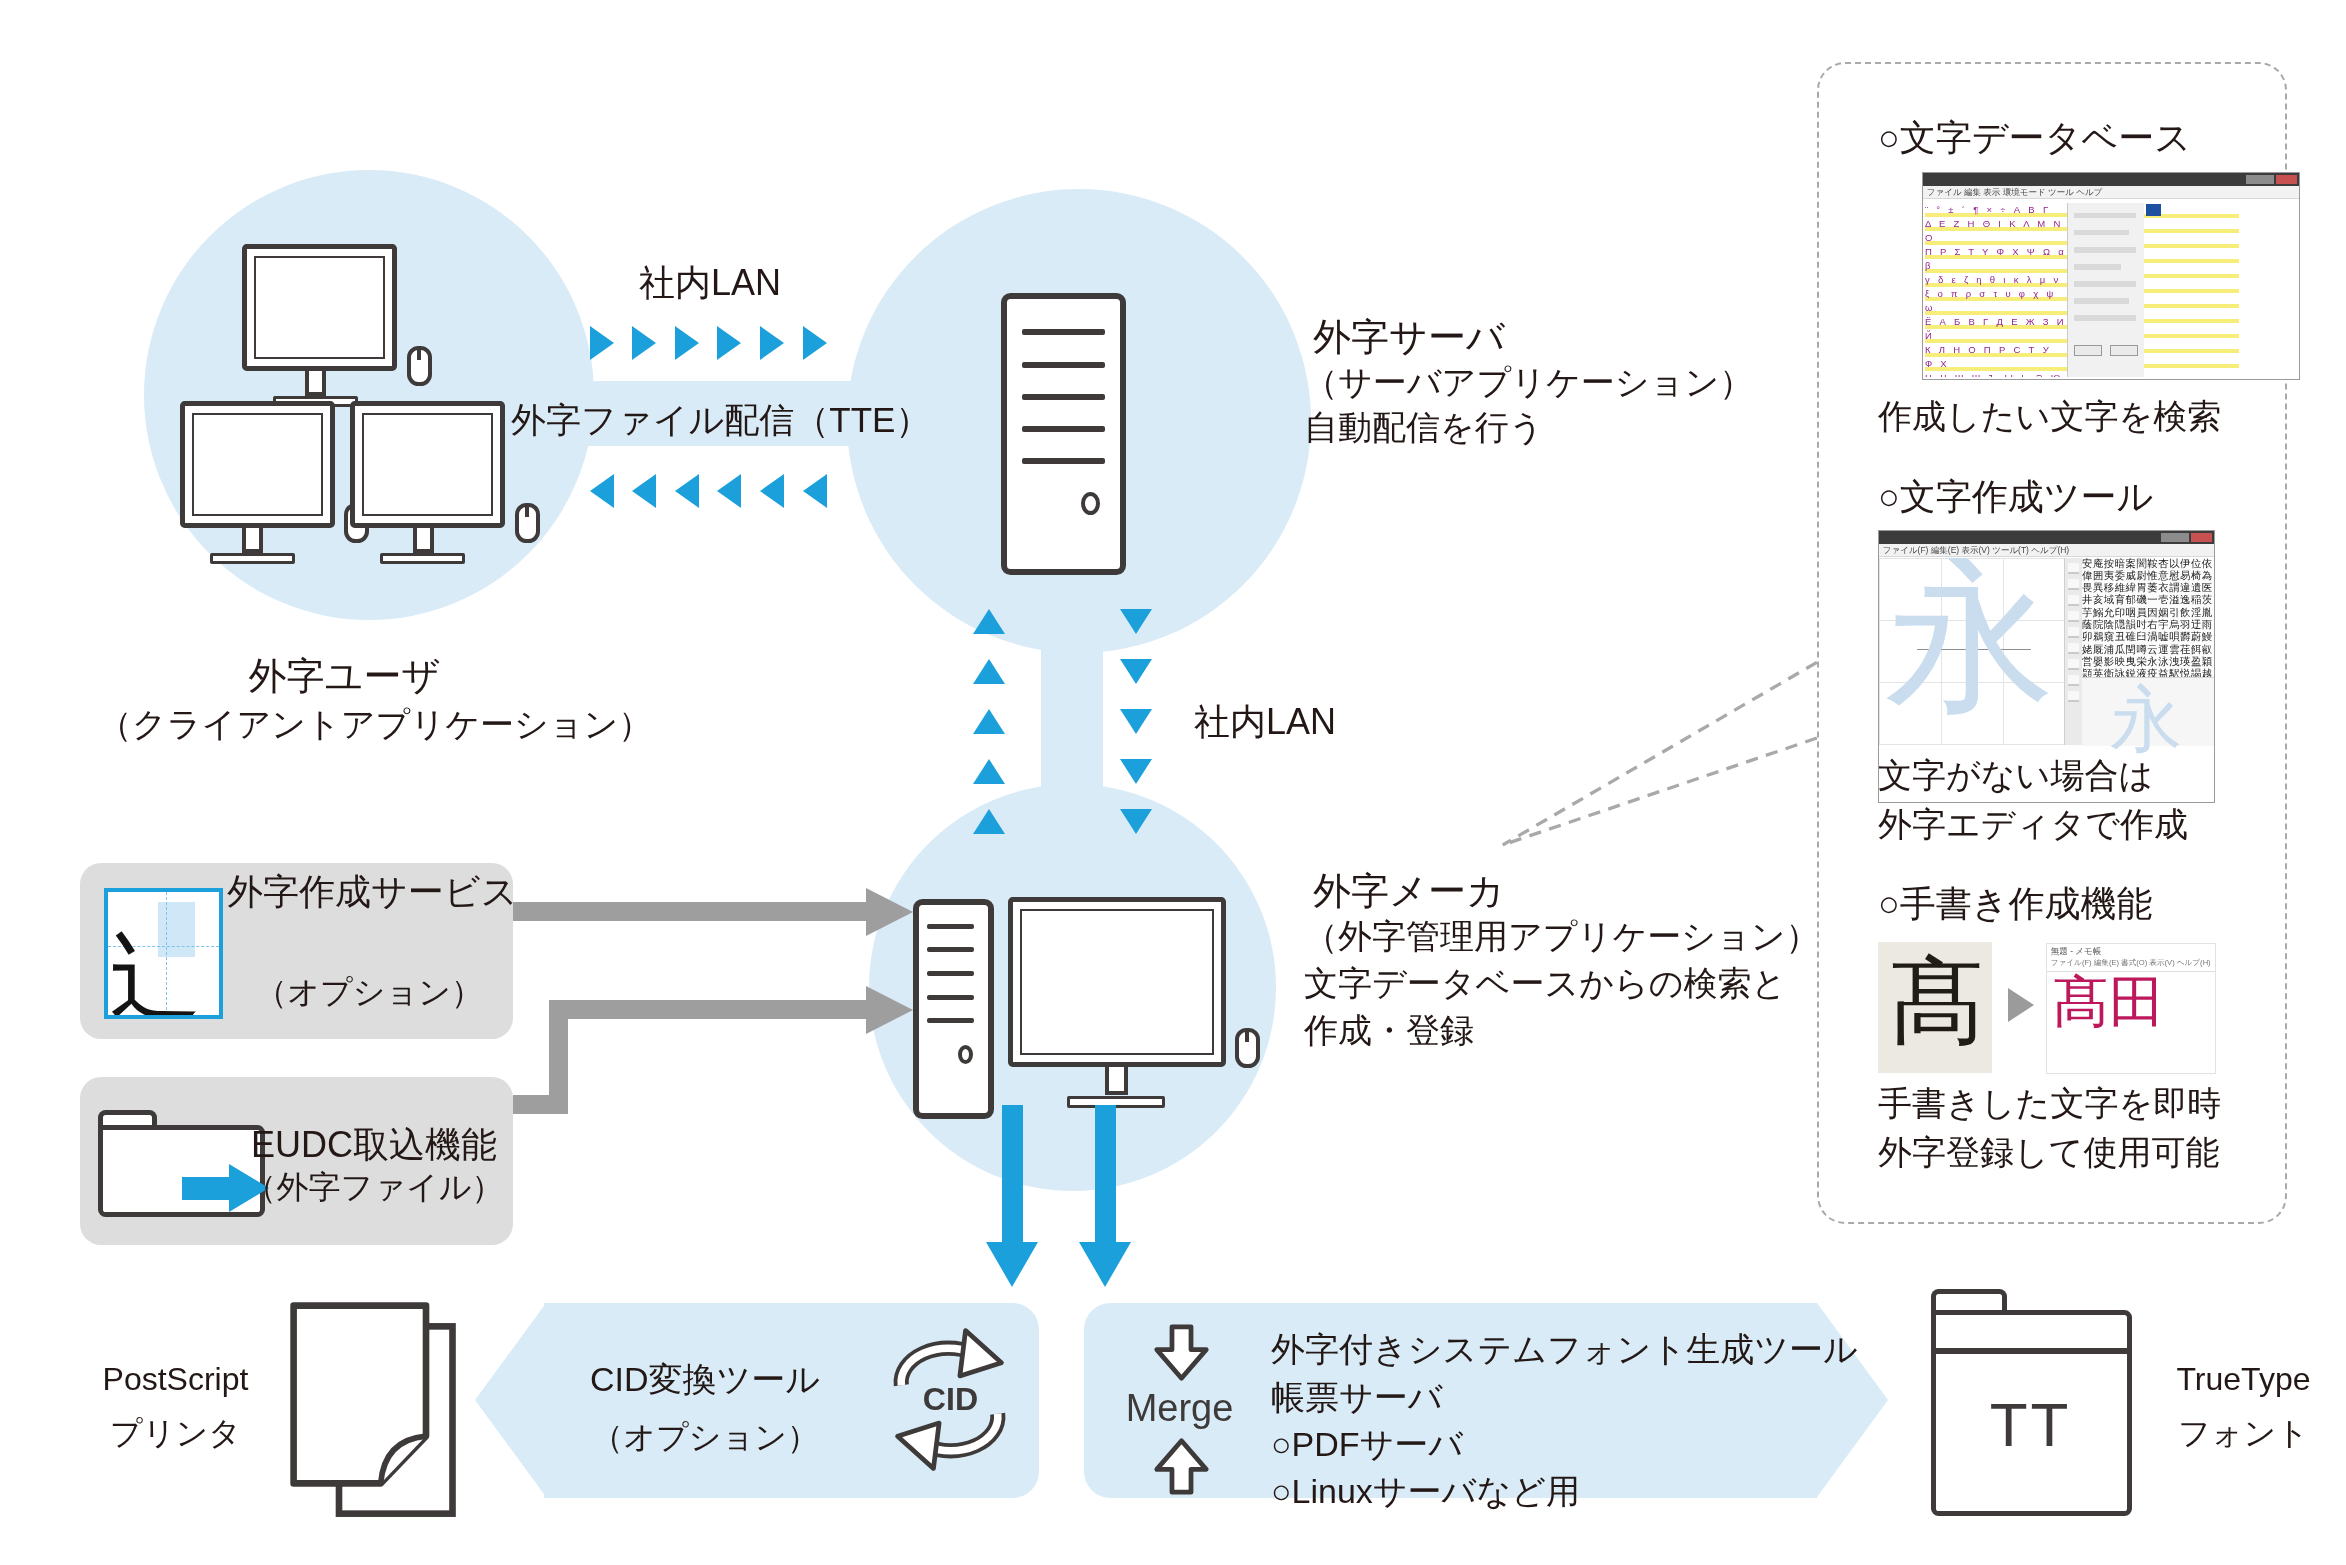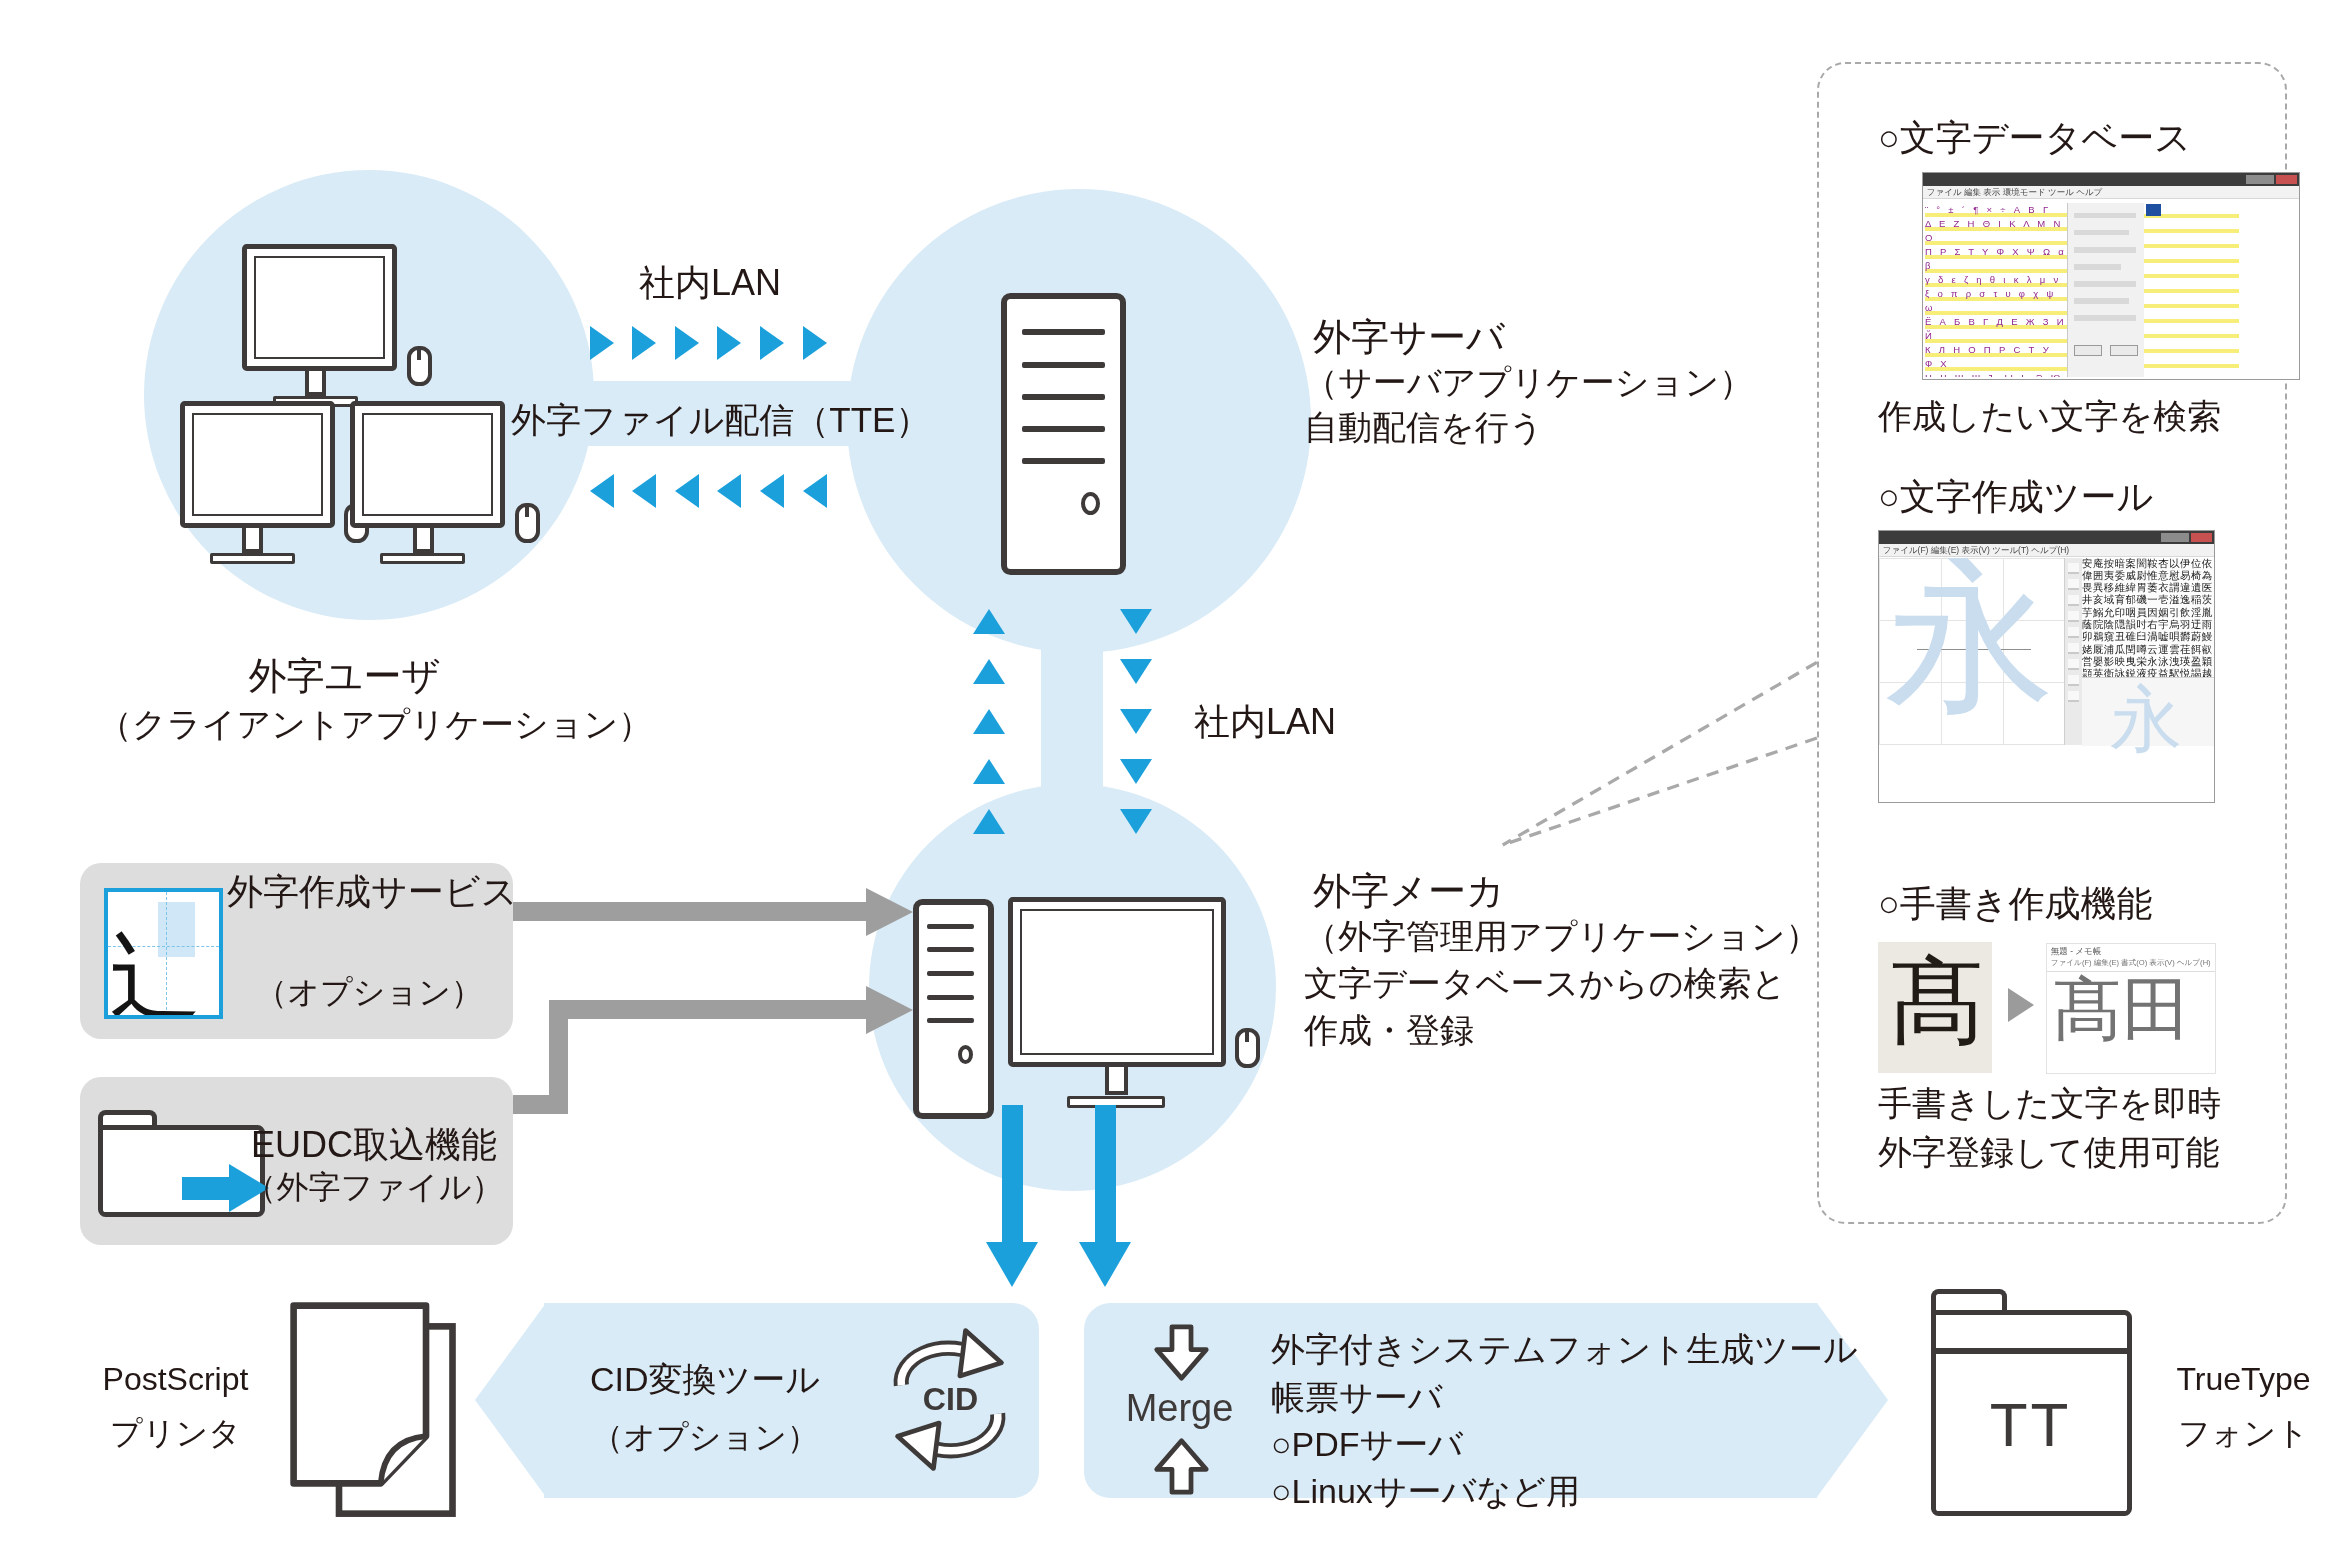--- a/index.html
+++ b/index.html
@@ -324,31 +324,35 @@
       <div style="position:absolute;left:5.7px;top:-15px;font-size:170px;line-height:1.1;color:var(--glyphblue);font-family:'Liberation Serif','DejaVu Serif',serif;">永</div>
     </div>
     <div class="abs" style="left:185px;top:26.5px;width:17px;height:187px;background:#EAEAEA;border-left:0.9px solid #CFCFCF;border-right:0.9px solid #CFCFCF;">
       <div style="position:absolute;left:2.8px;top:5.7px;width:11.4px;height:142px;background:repeating-linear-gradient(to bottom,#F8F8F8 0 9.5px,#C9C9C9 9.5px 11.4px,transparent 11.4px 16px);"></div>
     </div>
     <div class="abs kanjiblock" style="left:203px;top:26.5px;width:132px;height:119px;font-size:10.4px;line-height:12.3px;color:#1A1A1A;background:#FCFCFC;overflow:hidden;letter-spacing:0.5px;">安庵按暗案闇鞍杏以伊位依偉囲夷委威尉惟意慰易椅為畏異移維緯胃萎衣謂違遺医井亥域育郁磯一壱溢逸稲茨芋鰯允印咽員因姻引飲淫胤蔭院陰隠韻吋右宇烏羽迂雨卯鵜窺丑碓臼渦嘘唄欝蔚鰻姥厩浦瓜閏噂云運雲荏餌叡営嬰影映曳栄永泳洩瑛盈穎頴英衛詠鋭液疫益駅悦謁越閲榎厭円</div>
     <div class="abs" style="left:203px;top:146px;width:132px;height:68px;background:#F6F6F6;border-top:0.9px solid #D5D5D5;">
       <div style="position:absolute;left:28px;top:-5.7px;font-size:72px;color:var(--glyphblue);font-family:'Liberation Serif','DejaVu Serif',serif;">永</div>
     </div>
   </div>
+  <div class="abs" style="left:1878px;top:751px;font-size:34px;line-height:49px;">
+    <div>文字がない場合は</div>
+    <div>外字エディタで作成</div>
+  </div>
 
   <div class="txt b" style="left:1878px;top:880px;font-size:36px;">○手書き作成機能</div>
   <div class="abs" style="left:1878px;top:942px;width:114px;height:131px;background:#ECE9E3;">
     <div style="position:absolute;left:11.4px;top:7.6px;font-size:95px;line-height:1.1;color:#221C17;font-family:'Liberation Serif','DejaVu Serif',serif;">髙</div>
   </div>
   <div class="tri" style="left:2008px;top:988px;border-top:17px solid transparent;border-bottom:17px solid transparent;border-left:26.5px solid #9B9B9B;"></div>
   <div class="abs" style="left:2046px;top:943px;width:170px;height:131px;background:#fff;border:0.9px solid #E2E2E2;box-sizing:border-box;">
     <div class="txt" style="left:3.8px;top:1.9px;font-size:8.5px;color:#555;">無題 - メモ帳</div>
     <div class="txt" style="left:3.8px;top:14px;font-size:7.6px;color:#777;">ファイル(F) 編集(E) 書式(O) 表示(V) ヘルプ(H)</div>
     <div style="position:absolute;left:0;top:26.5px;width:100%;height:0.9px;background:#DDD;"></div>
-    <div style="position:absolute;left:5.7px;top:24.6px;font-size:69px;line-height:1.2;color:#737373;font-family:'Liberation Serif','DejaVu Serif',serif;">髙田</div>
+    <div style="position:absolute;left:5.7px;top:24.6px;font-size:56px;line-height:1.2;color:#be185d;font-family:'Liberation Serif','DejaVu Serif',serif;">髙田</div>
   </div>
   <div class="abs" style="left:1878px;top:1079px;font-size:34px;line-height:49px;">
     <div>手書きした文字を即時</div>
     <div>外字登録して使用可能</div>
   </div>
 
 </div>
 
 
 </body></html>

